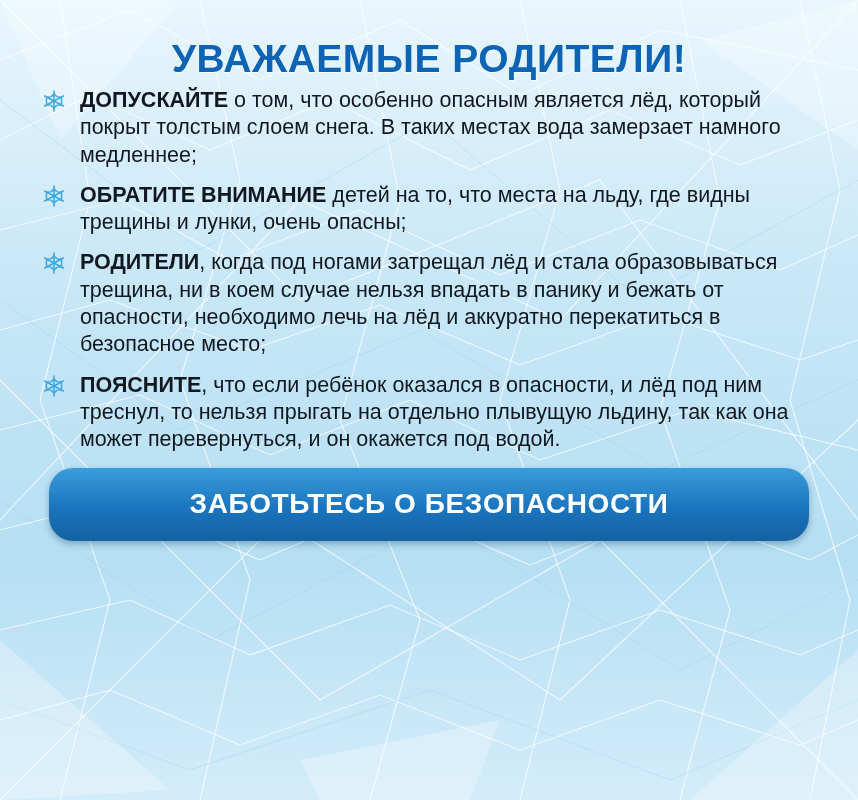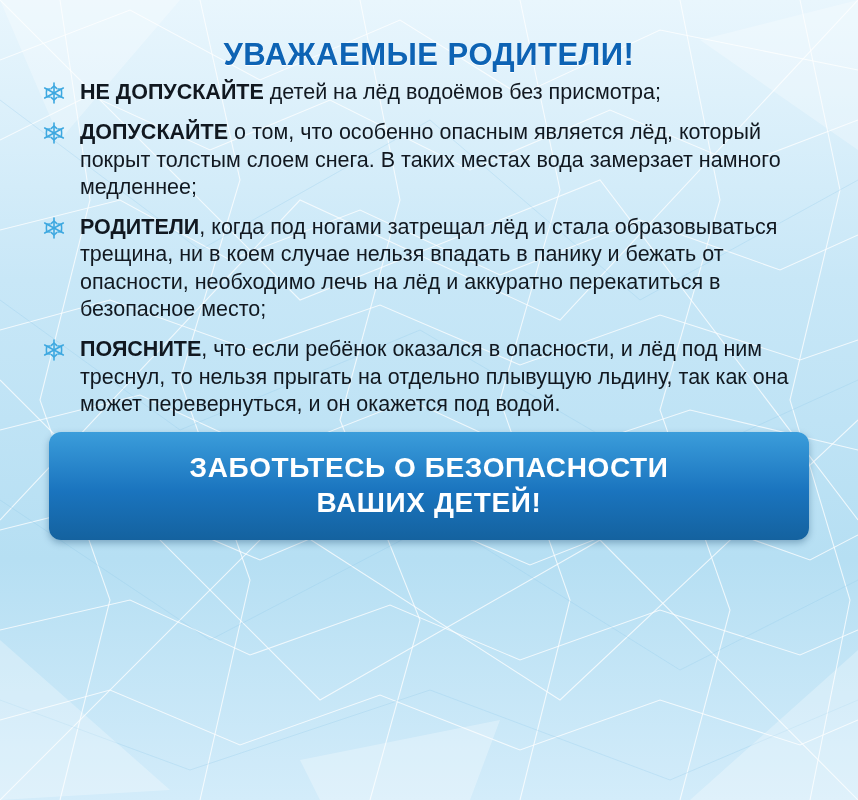--- a/index.html
+++ b/index.html
@@ -25,21 +25,21 @@
     pointer-events: none;
   }
   .content {
     position: relative;
     z-index: 3;
     padding: 0 28px;
   }
   .title {
     text-align: center;
     color: #0d63b4;
-    font-size: 31px;
+    font-size: 39px;
     font-weight: bold;
     letter-spacing: 0.5px;
     padding-top: 37px;
     padding-bottom: 6px;
     text-shadow: 0 1px 0 #ffffff;
   }
   .list {
     margin: 0;
     padding: 0 4px 0 10px;
     list-style: none;
@@ -64,21 +64,21 @@
     color: #3da8e0;
     display: block;
   }
   .lead {
     font-weight: bold;
   }
   .cta {
     margin: 14px auto 0;
     width: 740px;
     background: linear-gradient(180deg, #3b9ddb 0%, #1a74be 55%, #14629f 100%);
-    border-radius: 12px;
+    border-radius: 24px;
     box-shadow: 0 3px 7px rgba(12, 60, 100, 0.35);
     padding: 18px 10px 20px;
     text-align: center;
   }
   .cta-line {
     color: #ffffff;
     font-size: 28px;
     font-weight: bold;
     letter-spacing: 0.6px;
     line-height: 1.25;
@@ -133,49 +133,49 @@
       <polygon points="300,760 500,720 470,800 320,800"></polygon>
     </g>
   </svg>
 
   <div class="content">
 
     <div class="title">УВАЖАЕМЫЕ РОДИТЕЛИ!</div>
 
     <ul class="list">
 
+
+
       <li class="item">
         <span class="flake">
           <svg viewBox="0 0 24 24" width="24" height="24" fill="none" stroke="currentColor" stroke-width="1.6" stroke-linecap="round">
             <line x1="12" y1="2" x2="12" y2="22"></line>
             <line x1="2.7" y1="7" x2="21.3" y2="17"></line>
             <line x1="2.7" y1="17" x2="21.3" y2="7"></line>
             <path d="M12 5 L9.4 7.4 M12 5 L14.6 7.4 M12 19 L9.4 16.6 M12 19 L14.6 16.6"></path>
             <path d="M4.7 8.2 L4.4 11.5 M4.7 8.2 L8 8 M19.3 15.8 L19.6 12.5 M19.3 15.8 L16 16"></path>
             <path d="M4.7 15.8 L8 16 M4.7 15.8 L4.4 12.5 M19.3 8.2 L16 8 M19.3 8.2 L19.6 11.5"></path>
           </svg>
         </span>
-        <span class="lead">НЕ ДОПУСКАЙТЕ</span><span> детей на лёд водоёмов без присмотра;</span>
-      </li>
-
+        <span class="lead">ДОПУСКАЙТЕ</span><span> о том, что особенно опасным является лёд, который покрыт толстым слоем снега. В таких местах вода замерзает намного медленнее;</span>
+      </li>
 
       <li class="item">
         <span class="flake">
           <svg viewBox="0 0 24 24" width="24" height="24" fill="none" stroke="currentColor" stroke-width="1.6" stroke-linecap="round">
             <line x1="12" y1="2" x2="12" y2="22"></line>
             <line x1="2.7" y1="7" x2="21.3" y2="17"></line>
             <line x1="2.7" y1="17" x2="21.3" y2="7"></line>
             <path d="M12 5 L9.4 7.4 M12 5 L14.6 7.4 M12 19 L9.4 16.6 M12 19 L14.6 16.6"></path>
             <path d="M4.7 8.2 L4.4 11.5 M4.7 8.2 L8 8 M19.3 15.8 L19.6 12.5 M19.3 15.8 L16 16"></path>
             <path d="M4.7 15.8 L8 16 M4.7 15.8 L4.4 12.5 M19.3 8.2 L16 8 M19.3 8.2 L19.6 11.5"></path>
           </svg>
         </span>
-        <span class="lead">ДОПУСКАЙТЕ</span><span> о том, что особенно опасным является лёд, который покрыт толстым слоем снега. В таких местах вода замерзает намного медленнее;</span>
-      </li>
-
+        <span class="lead">ОБРАТИТЕ ВНИМАНИЕ</span><span> детей на то, что места на льду, где видны трещины и лунки, очень опасны;</span>
+      </li>
 
       <li class="item">
         <span class="flake">
           <svg viewBox="0 0 24 24" width="24" height="24" fill="none" stroke="currentColor" stroke-width="1.6" stroke-linecap="round">
             <line x1="12" y1="2" x2="12" y2="22"></line>
             <line x1="2.7" y1="7" x2="21.3" y2="17"></line>
             <line x1="2.7" y1="17" x2="21.3" y2="7"></line>
             <path d="M12 5 L9.4 7.4 M12 5 L14.6 7.4 M12 19 L9.4 16.6 M12 19 L14.6 16.6"></path>
             <path d="M4.7 8.2 L4.4 11.5 M4.7 8.2 L8 8 M19.3 15.8 L19.6 12.5 M19.3 15.8 L16 16"></path>
             <path d="M4.7 15.8 L8 16 M4.7 15.8 L4.4 12.5 M19.3 8.2 L16 8 M19.3 8.2 L19.6 11.5"></path>
@@ -195,17 +195,16 @@
             <path d="M4.7 15.8 L8 16 M4.7 15.8 L4.4 12.5 M19.3 8.2 L16 8 M19.3 8.2 L19.6 11.5"></path>
           </svg>
         </span>
         <span class="lead">ПОЯСНИТЕ</span><span>, что если ребёнок оказался в опасности, и лёд под ним треснул, то нельзя прыгать на отдельно плывущую льдину, так как она может перевернуться, и он окажется под водой.</span>
       </li>
 
     </ul>
 
     <div class="cta">
       <div class="cta-line">ЗАБОТЬТЕСЬ О БЕЗОПАСНОСТИ</div>
-      <div class="cta-line">ВАШИХ ДЕТЕЙ!</div>
     </div>
 
   </div>
 </div>
 
 </body></html>

